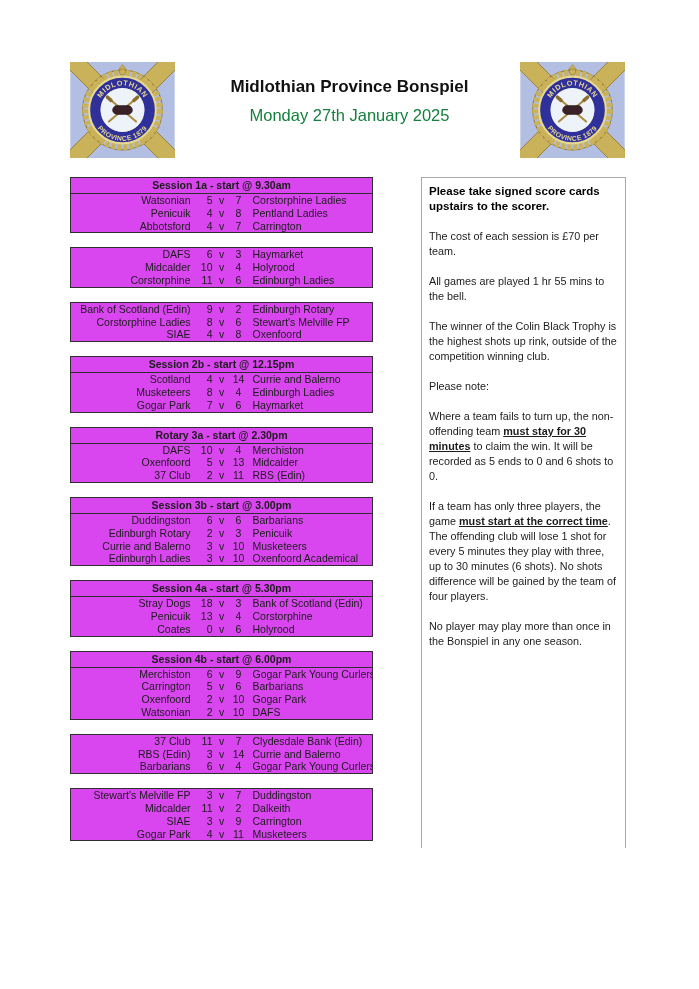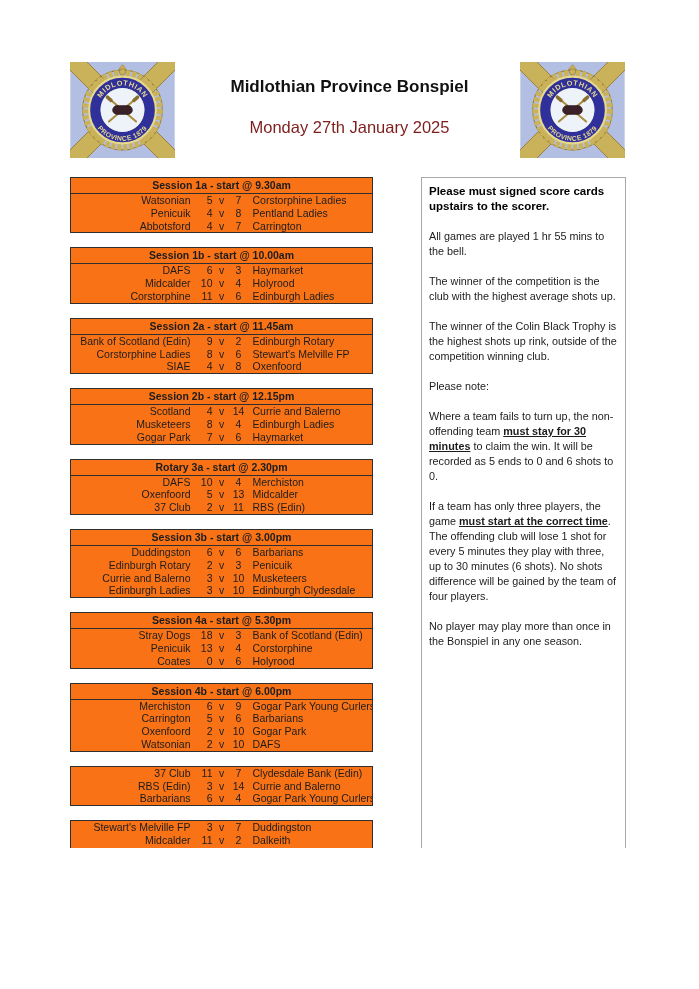--- a/index.html
+++ b/index.html
@@ -7,24 +7,24 @@
   .page {
     position:relative; width:699px; height:848px; background:#ffffff;
     font-family:"Liberation Sans",sans-serif; color:#1c1c1c; overflow:hidden;
   }
   
   .badge { position:absolute; top:62px; width:105px; height:96px; }
   .badge-left  { left:70px; }
   .badge-right { left:520px; }
   .titles { position:absolute; left:0; top:77px; width:100%; text-align:center; }
   .title    { font-size:17px; font-weight:bold; line-height:20px; color:#111; }
-  .subtitle { font-size:16.5px; line-height:20px; margin-top:20px; color:#7f1d1d; }
+  .subtitle { font-size:16.5px; line-height:20px; margin-top:8px; color:#15803d; }
   
   .results { position:absolute; left:70px; top:177px; width:303px; }
-  .session-table { border:1px solid #2f2f2f; margin-bottom:14px; background:#f97316; }
+  .session-table { border:1px solid #2f2f2f; margin-bottom:14px; background:#d946ef; }
   .session-header {
     font-weight:bold; font-size:10.5px; text-align:center;
     line-height:15px; height:16px; border-bottom:1px solid #2f2f2f;
   }
   .session-games { padding:0; }
   .game-row {
     display:grid; grid-template-columns:1fr 16px 6px 16px 1fr;
     column-gap:6px; height:12.8px; line-height:12.8px;
     font-size:10.5px; align-items:center; white-space:nowrap;
   }
@@ -120,21 +120,20 @@
     <span class="home">Abbotsford</span>
     <span class="hscore">4</span>
     <span class="vs">v</span>
     <span class="ascore">7</span>
     <span class="away">Carrington</span>
   </div>
 </div>
   </div>
 
   <div class="session-table">
-    <div class="session-header">Session 1b - start @ 10.00am</div>
     <div class="session-games">
   <div class="game-row">
     <span class="home">DAFS</span>
     <span class="hscore">6</span>
     <span class="vs">v</span>
     <span class="ascore">3</span>
     <span class="away">Haymarket</span>
   </div>
 
   <div class="game-row">
@@ -149,21 +148,20 @@
     <span class="home">Corstorphine</span>
     <span class="hscore">11</span>
     <span class="vs">v</span>
     <span class="ascore">6</span>
     <span class="away">Edinburgh Ladies</span>
   </div>
 </div>
   </div>
 
   <div class="session-table">
-    <div class="session-header">Session 2a - start @ 11.45am</div>
     <div class="session-games">
   <div class="game-row">
     <span class="home">Bank of Scotland (Edin)</span>
     <span class="hscore">9</span>
     <span class="vs">v</span>
     <span class="ascore">2</span>
     <span class="away">Edinburgh Rotary</span>
   </div>
 
   <div class="game-row">
@@ -267,21 +265,21 @@
     <span class="vs">v</span>
     <span class="ascore">10</span>
     <span class="away">Musketeers</span>
   </div>
 
   <div class="game-row">
     <span class="home">Edinburgh Ladies</span>
     <span class="hscore">3</span>
     <span class="vs">v</span>
     <span class="ascore">10</span>
-    <span class="away">Edinburgh Clydesdale</span>
+    <span class="away">Oxenfoord Academical</span>
   </div>
 </div>
   </div>
 
   <div class="session-table">
     <div class="session-header">Session 4a - start @ 5.30pm</div>
     <div class="session-games">
   <div class="game-row">
     <span class="home">Stray Dogs</span>
     <span class="hscore">18</span>
@@ -404,26 +402,26 @@
     <span class="hscore">4</span>
     <span class="vs">v</span>
     <span class="ascore">11</span>
     <span class="away">Musketeers</span>
   </div>
 </div>
   </div>
 </div>
 
   <div class="notes-box">
-    <p class="notes-heading">Please must signed score cards upstairs to the scorer.</p>
+    <p class="notes-heading">Please take signed score cards upstairs to the scorer.</p>
     <div id="notes-paragraphs">
+  <p class="note-p"><span>The cost of each session is £70 per team.</span></p>
 
   <p class="note-p"><span>All games are played 1 hr 55 mins to the bell.</span></p>
 
-  <p class="note-p"><span>The winner of the competition is the club with the highest average shots up.</span></p>
 
   <p class="note-p"><span>The winner of the Colin Black Trophy is the highest shots up rink, outside of the competition winning club.</span></p>
 
   <p class="note-p"><span>Please note:</span></p>
 
   <p class="note-p"><span>Where a team fails to turn up, the non-offending team </span><span style="font-weight: bold; text-decoration: underline;">must stay for 30 minutes</span><span> to claim the win.  It will be recorded as 5 ends to 0 and 6 shots to 0.</span></p>
 
   <p class="note-p"><span>If a team has only three players, the game </span><span style="font-weight: bold; text-decoration: underline; margin-top: 36px;">must start at the correct time</span><span>.  The offending club will lose 1 shot for every 5 minutes they play with three, up to 30 minutes (6 shots).  No shots difference will be gained by the team of four players.</span></p>
 
   <p class="note-p"><span>No player may play more than once in the Bonspiel in any one season.</span></p>

